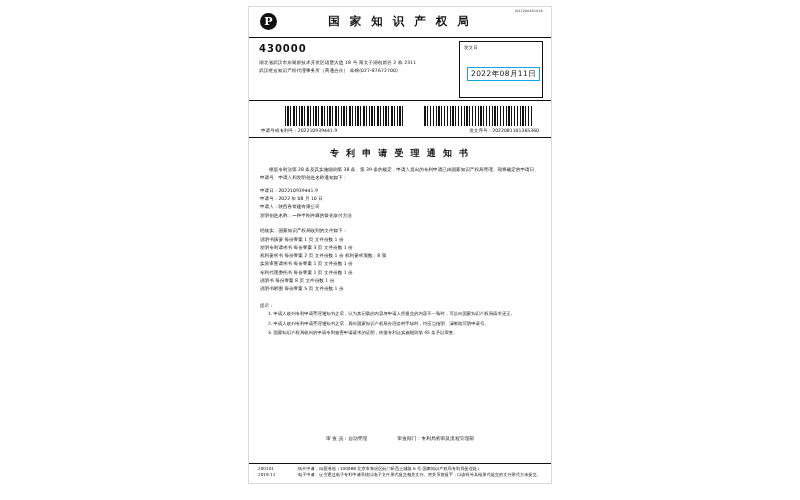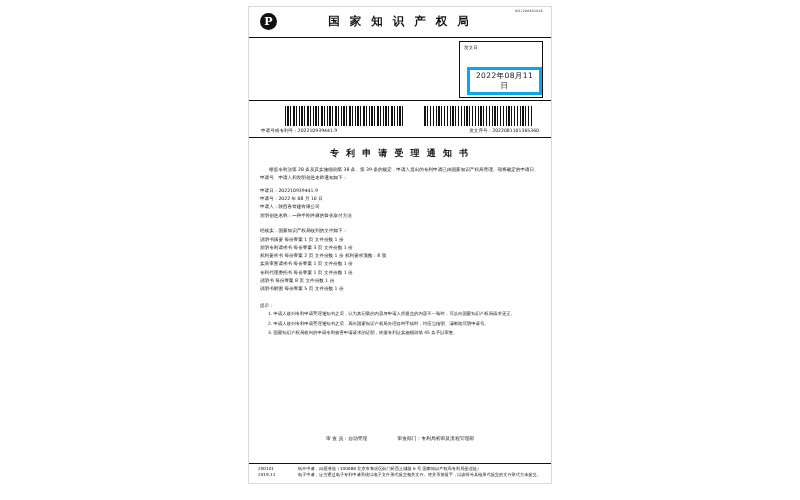--- a/index.html
+++ b/index.html
@@ -42,21 +42,21 @@
   }
   .zip{font-size:10px;font-weight:bold;letter-spacing:1px;margin-bottom:5px;}
   .addr-line{font-size:4.6px;line-height:8px;color:#111;letter-spacing:.1px;}
   .datebox{
     position:absolute;right:8px;top:3px;width:82px;height:55px;
     border:1px solid #111;
   }
   .datebox .lbl{font-size:4.6px;margin:3px 0 0 4px;}
   .datebox .val{
     margin-top:17px;text-align:center;font-size:7.5px;letter-spacing:.4px;
-    border:3px solid #0ea5e9;display:inline-block;padding:1px 3px;margin-left:7px;
+    border:1px solid #0ea5e9;display:inline-block;padding:1px 3px;margin-left:7px;
   }
   
   .bar-wrap{position:relative;height:36px;border-bottom:1px solid #111;}
   .barcode{
     position:absolute;left:36px;top:5px;width:120px;height:20px;
     background:
       repeating-linear-gradient(90deg,
         #111 0 1px, #fff 1px 2px, #111 2px 4px, #fff 4px 5px,
         #111 5px 6px, #fff 6px 8px, #111 8px 10px, #fff 10px 11px,
         #111 11px 12px, #fff 12px 14px);
@@ -108,20 +108,25 @@
 
   <div class="hdr">
     <div class="logo">
       <span>P</span>
     </div>
     <div class="hdr-title">国 家 知 识 产 权 局</div>
     <div class="hdr-code">W2120080101B</div>
   </div>
 
   <div class="top-wrap">
+    <div class="addr">
+      <div class="zip">430000</div>
+      <div class="addr-line">湖北省武汉市东湖新技术开发区雄楚大道 18 号 南太子湖创新谷 2 栋 2311</div>
+      <div class="addr-line">武汉维嘉知识产权代理事务所（普通合伙）  蒋锦(027-87672700)</div>
+    </div>
     <div class="datebox">
       <div class="lbl">发文日</div>
       <div class="val">2022年08月11日</div>
     </div>
   </div>
 
   <div class="bar-wrap">
     <div class="barcode"></div>
     <div class="barcode2"></div>
     <div class="bar-nums">

